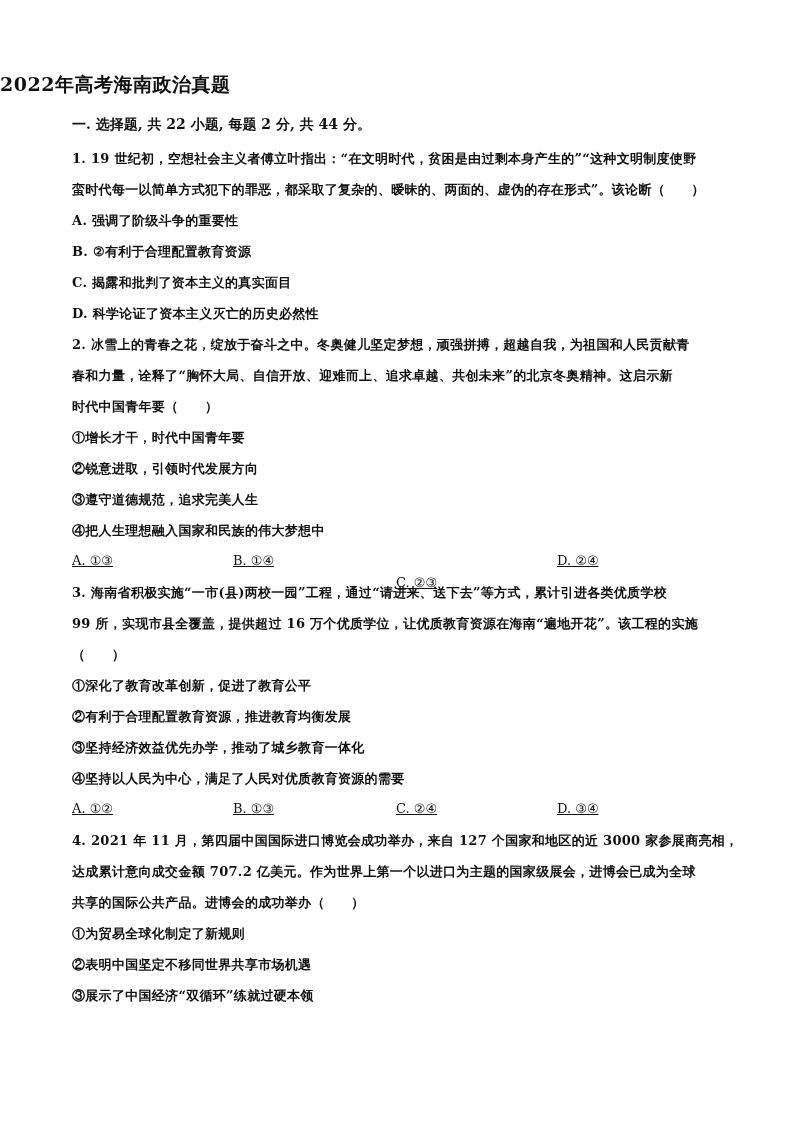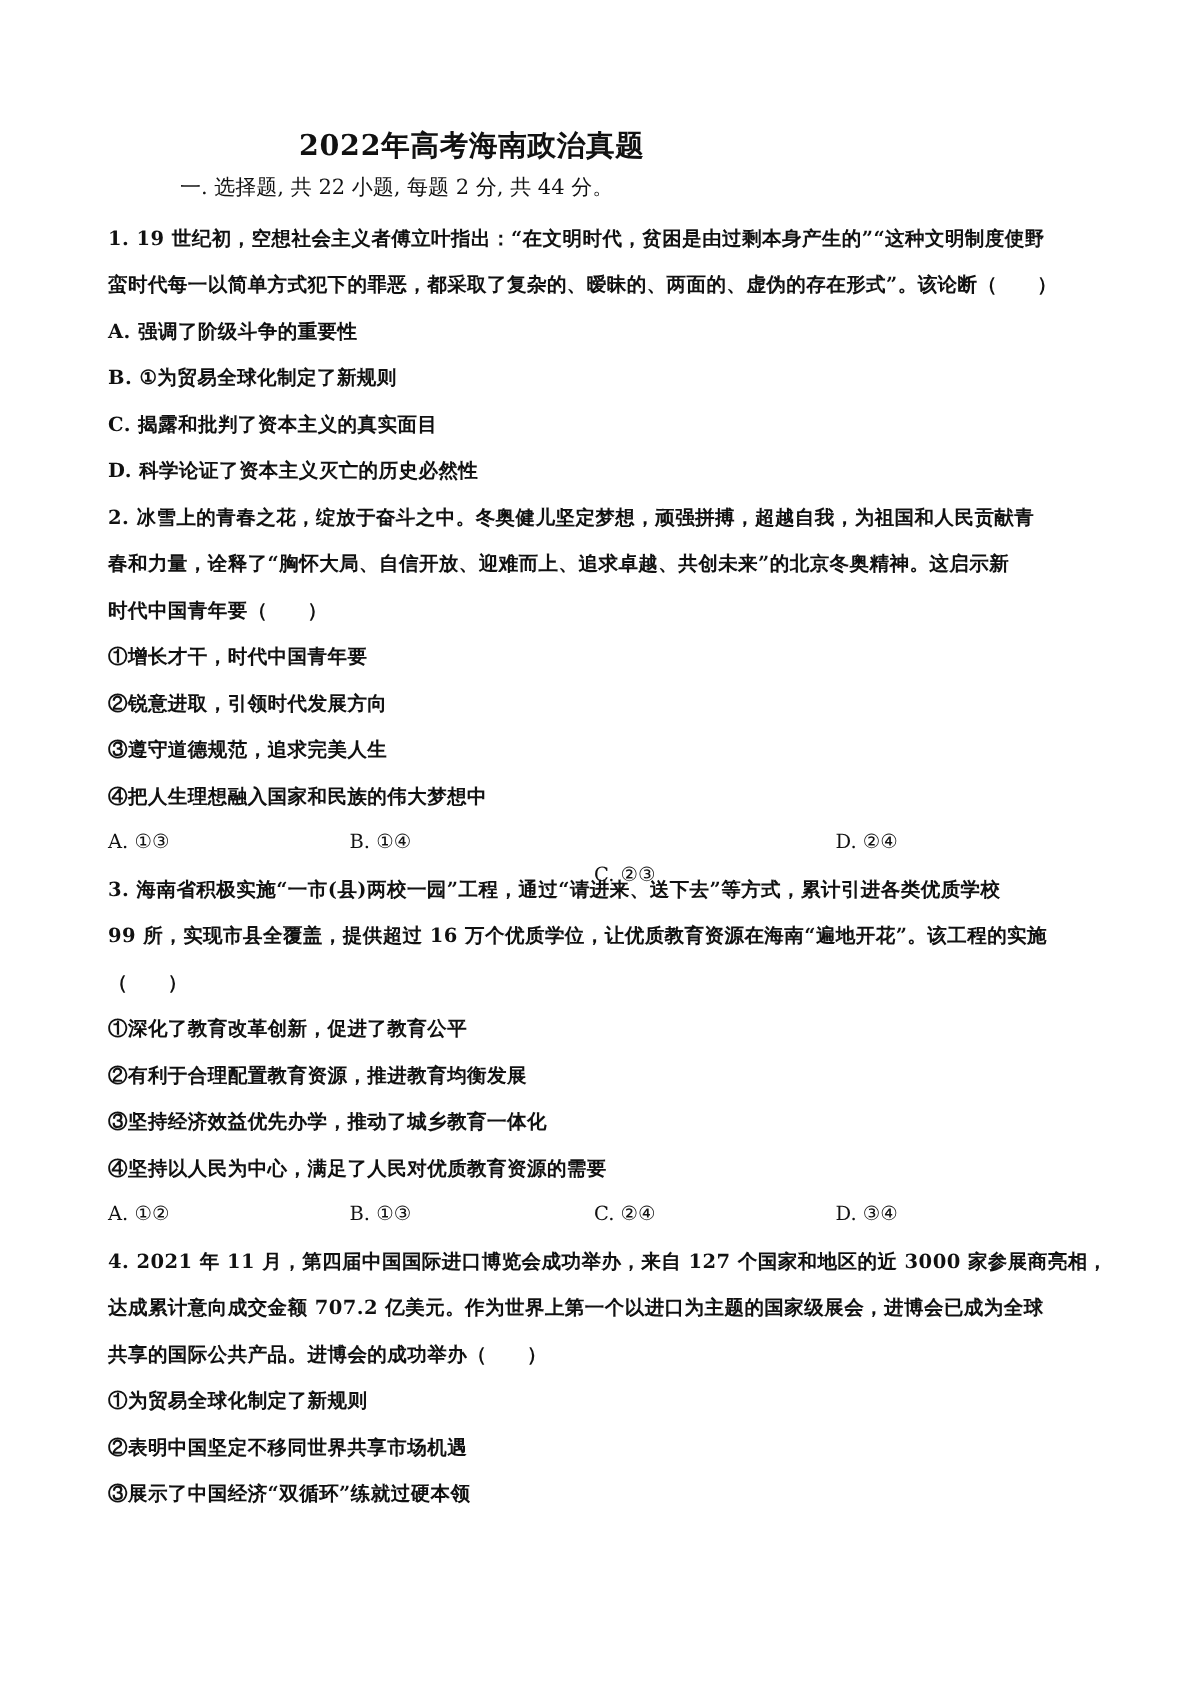--- a/index.html
+++ b/index.html
@@ -1,34 +1,34 @@
 <!DOCTYPE html>
 <html><head>
 <meta charset="utf-8">
 <style>
   html, body { margin: 0; padding: 0; background: #ffffff; }
   body { width: 793px; height: 1122px; position: relative; overflow: hidden;
          font-family: "DejaVu Serif", "Liberation Serif", serif; color: #111; }
-  .title { position: absolute; top: 84px; left: 0; width: 629px; text-align: center;
+  .title { position: absolute; top: 72px; left: 0; width: 629px; 
            font-size: 19px; font-weight: bold; letter-spacing: 0.5px; }
-  .section { position: absolute; top: 116px; left: 72px; font-size: 14px; font-weight: normal; margin-left: 48px; }
+  .section { position: absolute; top: 116px; left: 72px; font-size: 14px; font-weight: bold; }
   .line { position: absolute; left: 72px; font-size: 13px; white-space: nowrap; letter-spacing: 0.3px; font-weight: bold; }
-  .opt { position: absolute; font-size: 13px; white-space: nowrap; }
+  .opt { position: absolute; font-size: 13px; white-space: nowrap; text-decoration: underline; }
 </style>
 </head>
 <body>
 
 <div>
   <div class="title">2022年高考海南政治真题</div>
   <div class="section">一. 选择题, 共 22 小题, 每题 2 分, 共 44 分。</div>
 
   <div class="line" style="top:150px">1. 19 世纪初，空想社会主义者傅立叶指出：“在文明时代，贫困是由过剩本身产生的”“这种文明制度使野</div>
   <div class="line" style="top:181px">蛮时代每一以简单方式犯下的罪恶，都采取了复杂的、暧昧的、两面的、虚伪的存在形式”。该论断（　　）</div>
   <div class="line" style="top:212px">A.  强调了阶级斗争的重要性</div>
-  <div class="line" style="top:243px">B.  ①为贸易全球化制定了新规则</div>
+  <div class="line" style="top:243px">B.  ②有利于合理配置教育资源</div>
   <div class="line" style="top:274px">C.  揭露和批判了资本主义的真实面目</div>
   <div class="line" style="top:305px">D.  科学论证了资本主义灭亡的历史必然性</div>
 
   <div class="line" style="top:336px">2. 冰雪上的青春之花，绽放于奋斗之中。冬奥健儿坚定梦想，顽强拼搏，超越自我，为祖国和人民贡献青</div>
   <div class="line" style="top:367px">春和力量，诠释了“胸怀大局、自信开放、迎难而上、追求卓越、共创未来”的北京冬奥精神。这启示新</div>
   <div class="line" style="top:398px">时代中国青年要（　　）</div>
   <div class="line" style="top:429px">①增长才干，时代中国青年要</div>
   <div class="line" style="top:460px">②锐意进取，引领时代发展方向</div>
   <div class="line" style="top:491px">③遵守道德规范，追求完美人生</div>
   <div class="line" style="top:522px">④把人生理想融入国家和民族的伟大梦想中</div>

